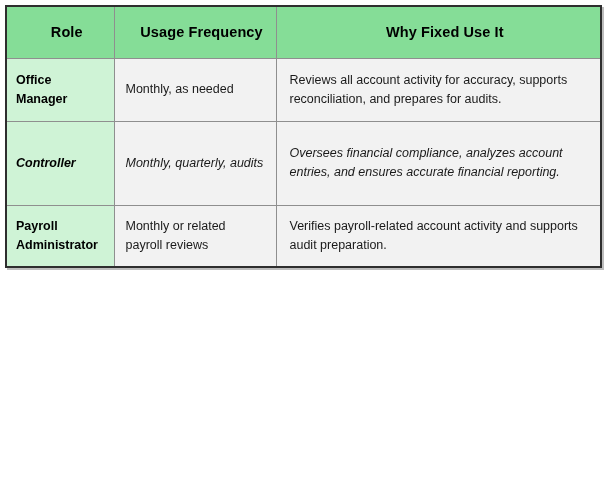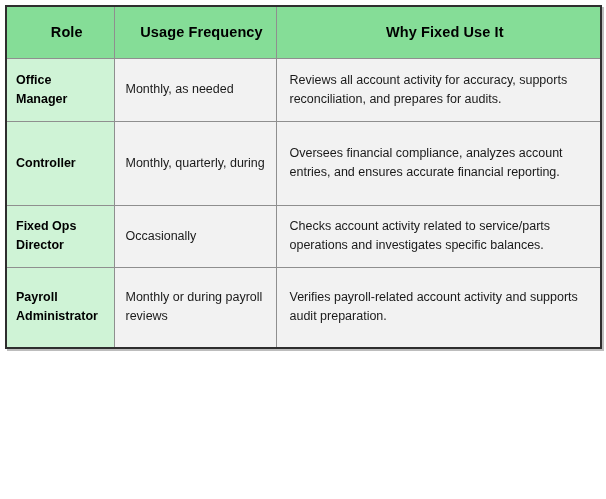--- a/index.html
+++ b/index.html
@@ -37,21 +37,21 @@
   col.c-freq { width: 162px; }
   col.c-why  { width: 325px; }
 
   th, td {
     border: 1.4px solid var(--grid);
     vertical-align: middle;
     overflow: hidden;
   }
   thead tr { height: 52px; }
   tbody tr:nth-child(1) { height: 63px; }
-  tbody tr:nth-child(2) { height: 84px; }
+  tbody tr:nth-child(2) { height: 84px; font-style: italic; }
   tbody tr:nth-child(3) { height: 62px; }
   tbody tr:nth-child(4) { height: 81px; }
   tbody tr:nth-child(5) { height: 65px; }
   tbody tr:nth-child(6) { height: 85px; }
 
   th {
     background: var(--header-bg);
     font-size: 14.5px;
     font-weight: bold;
     text-align: center;
@@ -99,28 +99,23 @@
       </tr>
     </thead>
     <tbody>
       <tr>
         <td class="role">Office Manager</td>
         <td class="freq">Monthly, as needed</td>
         <td class="why">Reviews all account activity for accuracy, supports reconciliation, and prepares for audits.</td>
       </tr>
       <tr>
         <td class="role">Controller</td>
-        <td class="freq">Monthly, quarterly, during</td>
+        <td class="freq">Monthly, quarterly, audits</td>
         <td class="why">Oversees financial compliance, analyzes account entries, and ensures accurate financial reporting.</td>
       </tr>
       <tr>
-        <td class="role">Fixed Ops Director</td>
-        <td class="freq">Occasionally</td>
-        <td class="why">Checks account activity related to service/parts operations and investigates specific balances.</td>
-      </tr>
-      <tr>
         <td class="role">Payroll Administrator</td>
-        <td class="freq">Monthly or during payroll reviews</td>
+        <td class="freq">Monthly or related payroll reviews</td>
         <td class="why">Verifies payroll-related account activity and supports audit preparation.</td>
       </tr>
     </tbody>
   </table>
 </div>
 
 </body></html>

